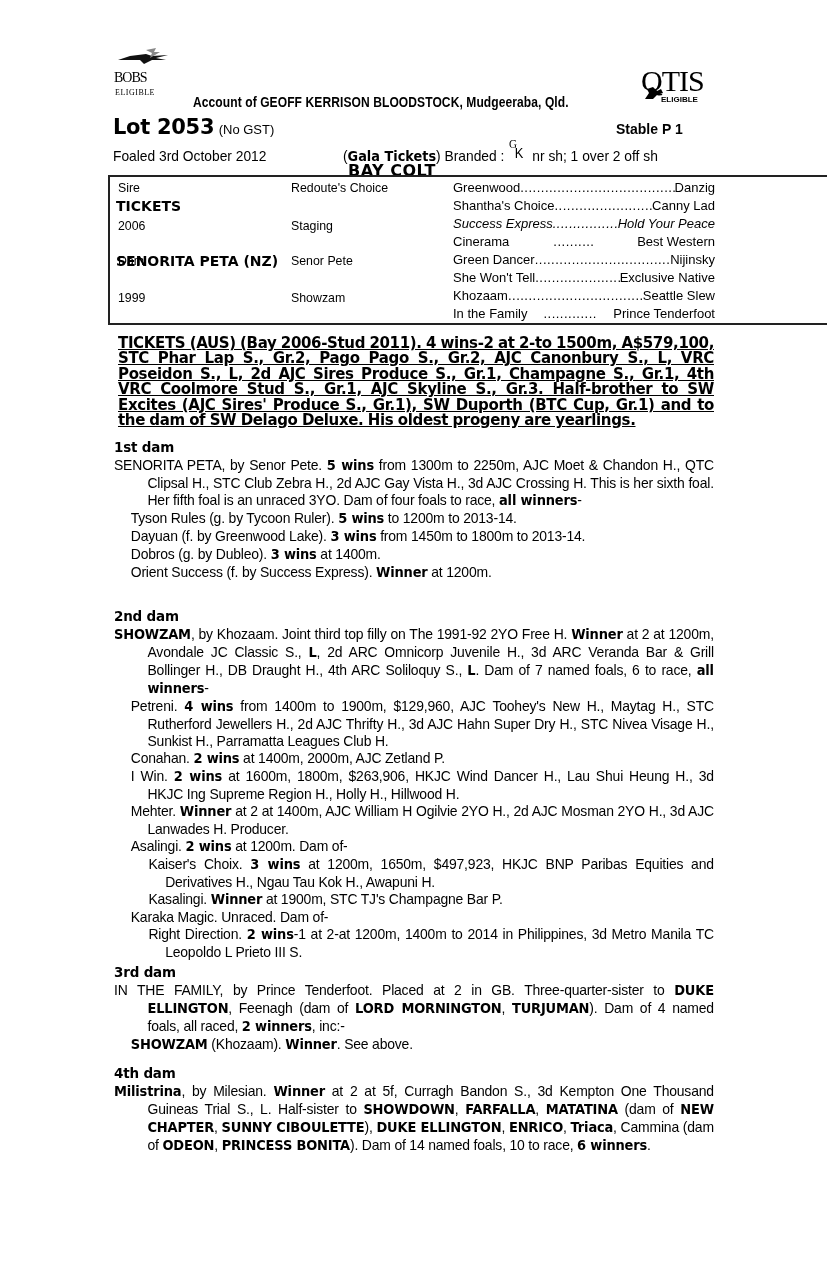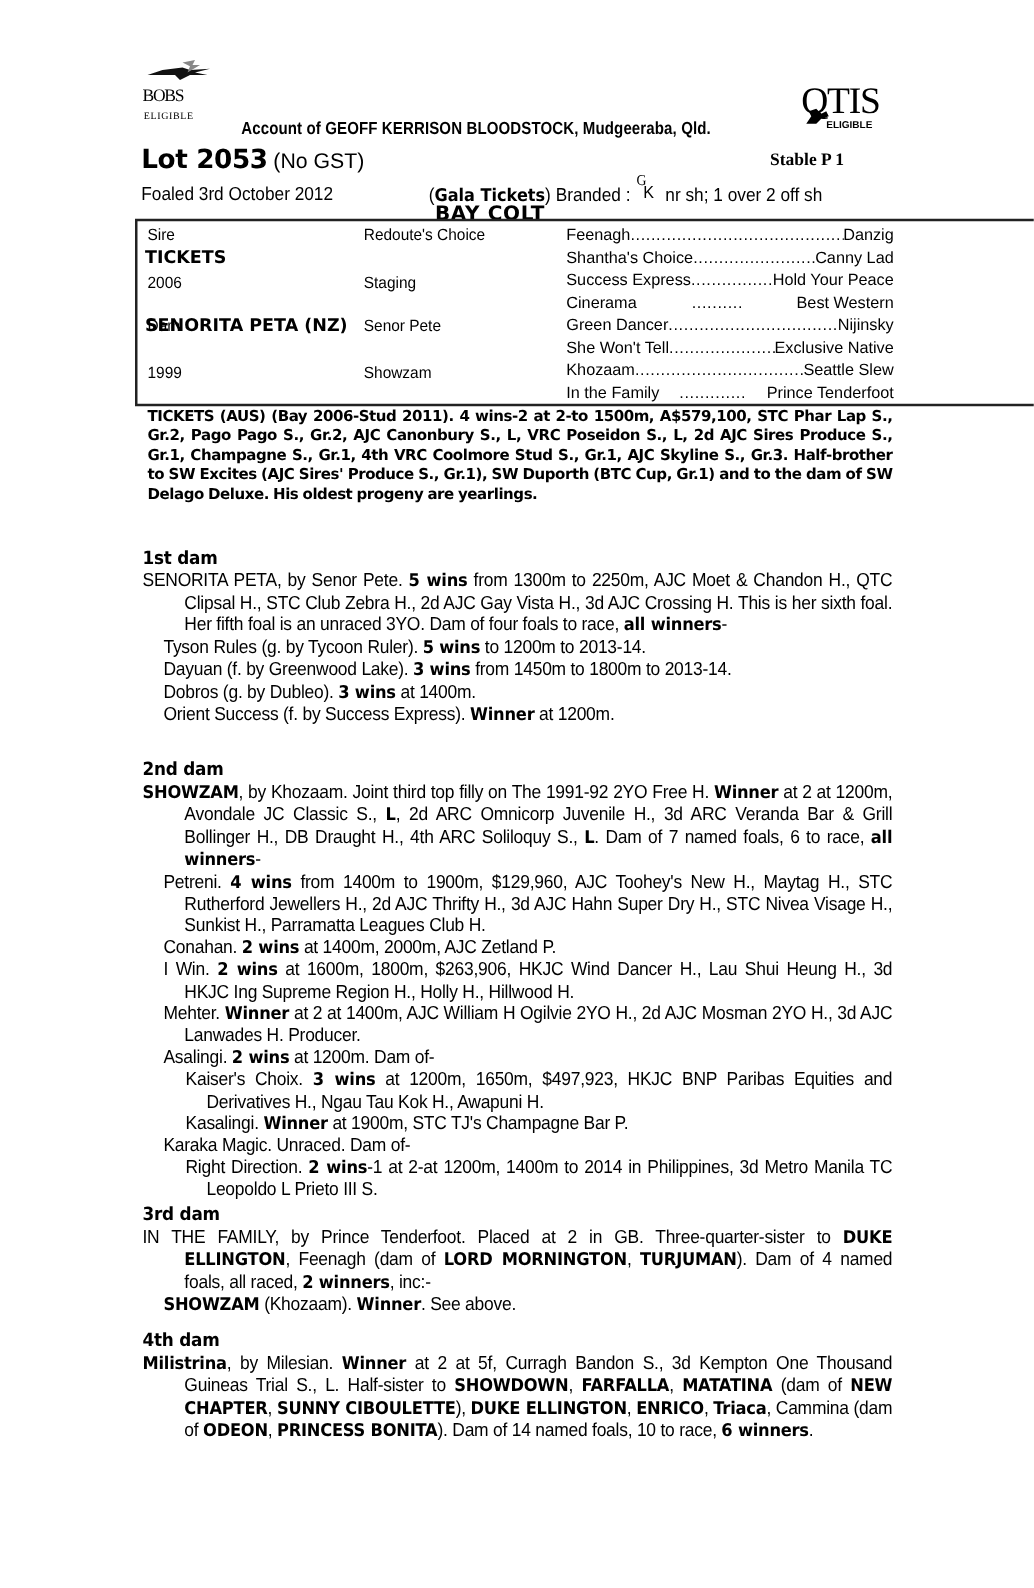--- a/index.html
+++ b/index.html
@@ -13,43 +13,43 @@
   .bobs-sub { position:absolute; left:3px; top:43px; font-family:"Liberation Serif", serif; font-size:8px; letter-spacing:0.5px; line-height:8px; }
 
   .qtis-logo { left:641px; top:67px; width:76px; height:40px; }
   .qtis-text { position:absolute; left:0; top:0; font-family:"Liberation Serif", serif; font-size:30px; line-height:28px; letter-spacing:-1px; }
   .qtis-sub { position:absolute; left:20px; top:28px; font-family:"Liberation Sans", sans-serif; font-weight:bold; font-size:8px; line-height:9px; }
 
   .account { left:193px; top:94px; font-size:14px; font-weight:bold; font-family:"Liberation Sans", sans-serif; transform:scaleX(0.86); transform-origin:left top; white-space:nowrap; letter-spacing:0.1px; }
 
   .lot { left:113px; top:115px; white-space:nowrap; }
   .lot .big { font-family:"DejaVu Sans", sans-serif; font-weight:bold; font-size:21px; letter-spacing:-0.3px; }
-  .lot .small { font-size:17px;margin-top:11px; }
+  .lot .small { font-size:13px;margin-top:11px; }
   .colt { left:348px; top:115px; font-family:"DejaVu Sans", sans-serif; font-weight:bold; font-size:16px; letter-spacing:0.5px; white-space:nowrap;margin-top:46px; }
-  .stable { left:616px; top:121px; font-family:Liberation Serif, serif; font-weight:bold; font-size:14px; white-space:nowrap; }
+  .stable { left:616px; top:121px; font-family:Liberation Sans, sans-serif; font-weight:bold; font-size:14px; white-space:nowrap; }
 
   .foaled { left:113px; top:147px; font-size:15px; white-space:nowrap; transform:scaleX(0.92); transform-origin:left top; }
   .branded { left:343px; top:147px; font-size:15px; white-space:nowrap; transform:scaleX(0.92); transform-origin:left top; }
   .branded .gala { font-family:"DejaVu Sans", sans-serif; font-weight:bold; font-size:14px; }
   .brand-mark { display:inline-block; position:relative; width:22px; height:14px; vertical-align:baseline; }
   .brand-mark .g { position:absolute; left:1px; top:-10px; font-size:12px; font-family:"Liberation Serif", serif; }
   .brand-mark .k { position:absolute; left:7px; top:-2px; font-size:14px; font-family:"Liberation Sans", sans-serif; }
 
   
   .ped { left:108px; top:175px; width:736px; height:150px; border:2px solid #222; box-sizing:border-box; }
   .ped .cell { position:absolute; font-size:13px; white-space:nowrap; line-height:16px; transform:scaleX(0.95); transform-origin:left top; }
   .ped .nm { font-family:"DejaVu Sans", sans-serif; font-weight:bold; font-size:14px; transform:none; }
   .ped .row { position:absolute; left:343px; width:262px; font-size:13px; line-height:16px; display:flex; white-space:nowrap; }
   .ped .row .l { flex:0 0 auto; }
   .ped .row .dots { flex:1 1 auto; overflow:hidden; letter-spacing:0.5px; }
   .ped .row .dots::before { content:"........................................................................................................................"; }
   .ped .row .r { flex:0 0 auto; }
 
   
-  .summary { left:118px; top:326px; width:596px; font-family:"DejaVu Sans", sans-serif; font-weight:bold; font-size:12px; line-height:15.4px; text-align:justify; letter-spacing:-0.35px; word-spacing:-0.5px; }
+  .summary { left:118px; top:336px; width:596px; font-family:"DejaVu Sans", sans-serif; font-weight:bold; font-size:15px; line-height:15.4px; text-align:justify; letter-spacing:-0.35px; word-spacing:-0.5px;text-decoration:underline; }
 
   
   .section { position:absolute; left:114px; width:600px; font-size:15px; line-height:17px; letter-spacing:-0.2px; }
   .section h3 { margin:0; font-family:"DejaVu Sans", sans-serif; font-weight:bold; font-size:14.5px; line-height:17px; }
   .para { text-align:justify; padding-left:36px; text-indent:-36px; margin:0; }
   .sub1 { margin:0; padding-left:18px; }
   .sub1 .p { padding-left:18px; text-indent:-18px; text-align:justify; margin:0; }
   .sub2 { margin:0; padding-left:37px; }
   .sub2 .p { padding-left:18px; text-indent:-18px; text-align:justify; margin:0; }
   b, .b { font-family:"DejaVu Sans", sans-serif; font-weight:bold; font-size:14px; }
@@ -96,30 +96,30 @@
   <div class="cell" style="left:181px;top:3px;">Redoute's Choice</div>
   <div class="cell" style="left:181px;top:41px;">Staging</div>
 
   <div class="cell" style="left:8px;top:76px;">Dam</div>
   <div class="cell nm" style="left:6px;top:76px;">SENORITA PETA (NZ)</div>
   <div class="cell" style="left:8px;top:113px;">1999</div>
   <div class="cell" style="left:181px;top:76px;">Senor Pete</div>
   <div class="cell" style="left:181px;top:113px;">Showzam</div>
 
   <div class="row" style="top:3px;">
-      <span class="l">Feenagh</span>
+      <span class="l">Greenwood</span>
       <span class="dots"></span>
       <span class="r">Danzig</span>
     </div>
   <div class="row" style="top:21px;">
       <span class="l">Shantha's Choice</span>
       <span class="dots"></span>
       <span class="r">Canny Lad</span>
     </div>
-  <div class="row" style="top:39px;">
+  <div class="row" style="top:39px;font-style:italic;">
       <span class="l">Success Express</span>
       <span class="dots"></span>
       <span class="r">Hold Your Peace</span>
     </div>
   <div class="row" style="top:57px;gap:44px;">
       <span class="l">Cinerama</span>
       <span class="dots"></span>
       <span class="r">Best Western</span>
     </div>
   <div class="row" style="top:75px;">

